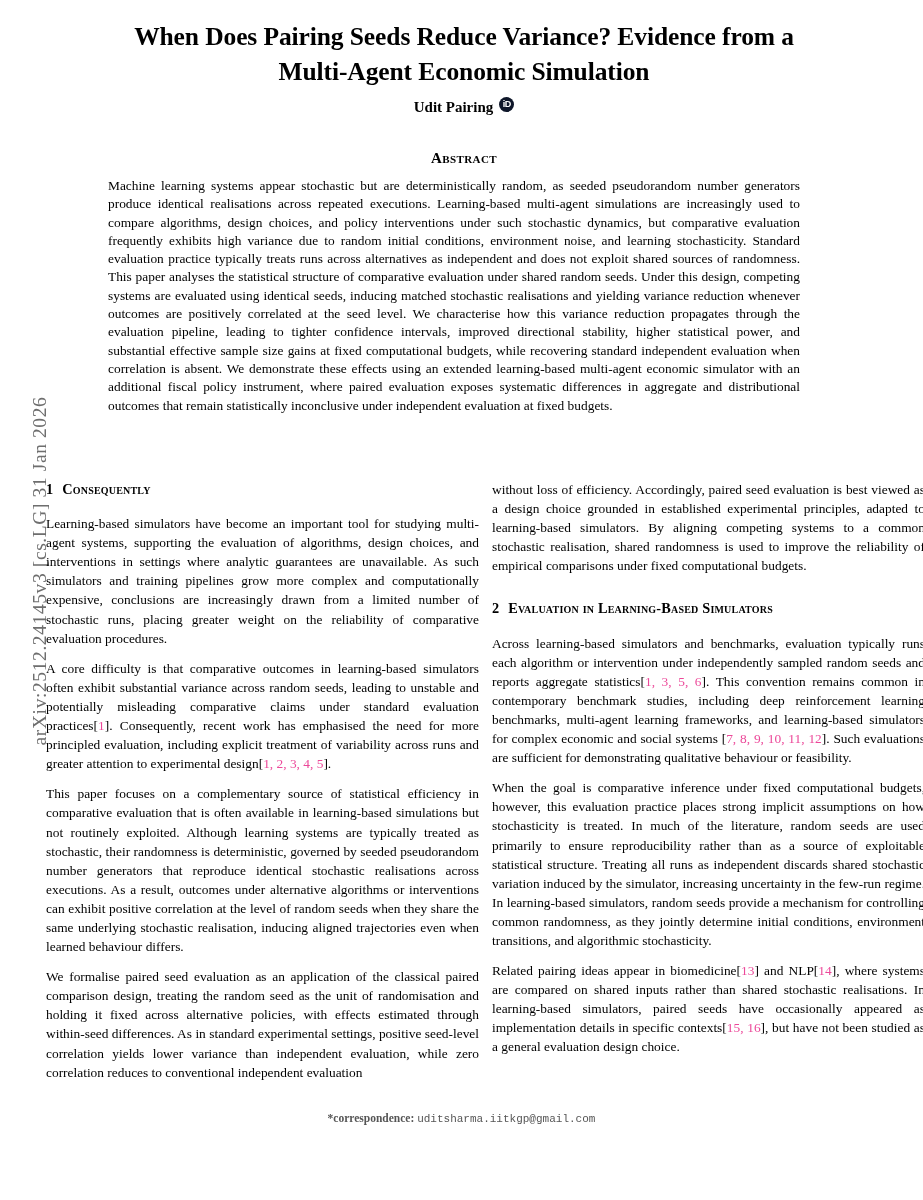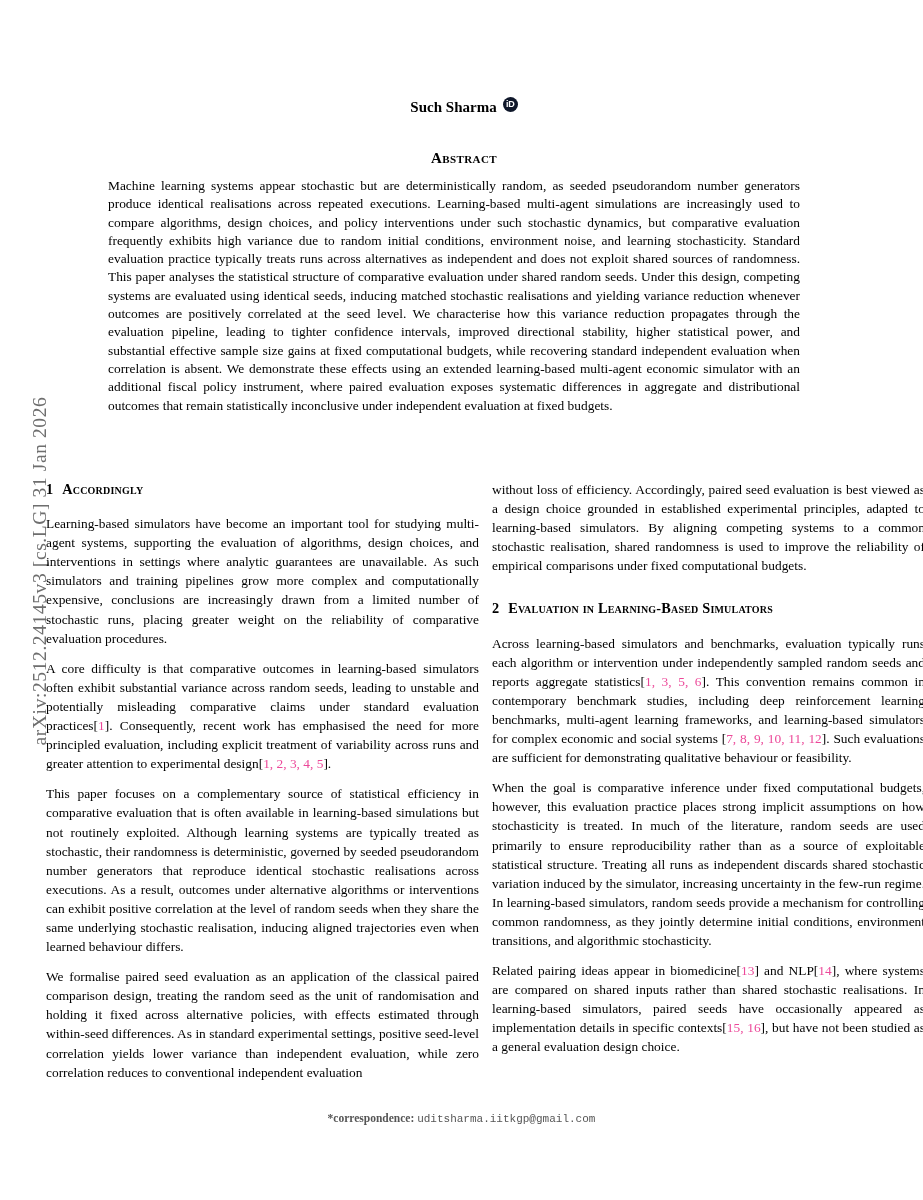--- a/index.html
+++ b/index.html
@@ -155,32 +155,33 @@
     font-size: 11px;
   }
 </style>
 </head>
 <body>
 
 <div class="page">
 
   <div class="arxiv-stamp">arXiv:2512.24145v3  [cs.LG]  31 Jan 2026</div>
 
+  <h1 class="title">When Does Pairing Seeds Reduce Variance? Evidence from a Multi-Agent Economic Simulation</h1>
 
   <div class="author-line">
-    <span class="author-name">Such Sharma</span><span class="orcid">iD</span>
+    <span class="author-name">Udit Pairing</span><span class="orcid">iD</span>
   </div>
 
   <div class="abstract-heading">Abstract</div>
   <div class="abstract-body">Machine learning systems appear stochastic but are deterministically random, as seeded pseudorandom number generators produce identical realisations across repeated executions. Learning-based multi-agent simulations are increasingly used to compare algorithms, design choices, and policy interventions under such stochastic dynamics, but comparative evaluation frequently exhibits high variance due to random initial conditions, environment noise, and learning stochasticity. Standard evaluation practice typically treats runs across alternatives as independent and does not exploit shared sources of randomness. This paper analyses the statistical structure of comparative evaluation under shared random seeds. Under this design, competing systems are evaluated using identical seeds, inducing matched stochastic realisations and yielding variance reduction whenever outcomes are positively correlated at the seed level. We characterise how this variance reduction propagates through the evaluation pipeline, leading to tighter confidence intervals, improved directional stability, higher statistical power, and substantial effective sample size gains at fixed computational budgets, while recovering standard independent evaluation when correlation is absent. We demonstrate these effects using an extended learning-based multi-agent economic simulator with an additional fiscal policy instrument, where paired evaluation exposes systematic differences in aggregate and distributional outcomes that remain statistically inconclusive under independent evaluation at fixed budgets.</div>
 
   <div class="col col-left">
 
     <div class="sec-heading">
-      <span class="sec-num">1</span><span class="sec-title">Accordingly</span>
+      <span class="sec-num">1</span><span class="sec-title">Consequently</span>
     </div>
 
     <p class="para">Learning-based simulators have become an important tool for studying multi-agent systems, supporting the evaluation of algorithms, design choices, and interventions in settings where analytic guarantees are unavailable. As such simulators and training pipelines grow more complex and computationally expensive, conclusions are increasingly drawn from a limited number of stochastic runs, placing greater weight on the reliability of comparative evaluation procedures.</p>
 
     <p class="para"><span>A core difficulty is that comparative outcomes in learning-based simulators often exhibit substantial variance across random seeds, leading to unstable and potentially misleading comparative claims under standard evaluation practices[</span><span class="cite">1</span><span>]. Consequently, recent work has emphasised the need for more principled evaluation, including explicit treatment of variability across runs and greater attention to experimental design[</span><span class="cite">1, 2, 3, 4, 5</span><span>].</span></p>
 
     <p class="para">This paper focuses on a complementary source of statistical efficiency in comparative evaluation that is often available in learning-based simulations but not routinely exploited. Although learning systems are typically treated as stochastic, their randomness is deterministic, governed by seeded pseudorandom number generators that reproduce identical stochastic realisations across executions. As a result, outcomes under alternative algorithms or interventions can exhibit positive correlation at the level of random seeds when they share the same underlying stochastic realisation, inducing aligned trajectories even when learned behaviour differs.</p>
 
     <p class="para">We formalise paired seed evaluation as an application of the classical paired comparison design, treating the random seed as the unit of randomisation and holding it fixed across alternative policies, with effects estimated through within-seed differences. As in standard experimental settings, positive seed-level correlation yields lower variance than independent evaluation, while zero correlation reduces to conventional independent evaluation</p>
 

